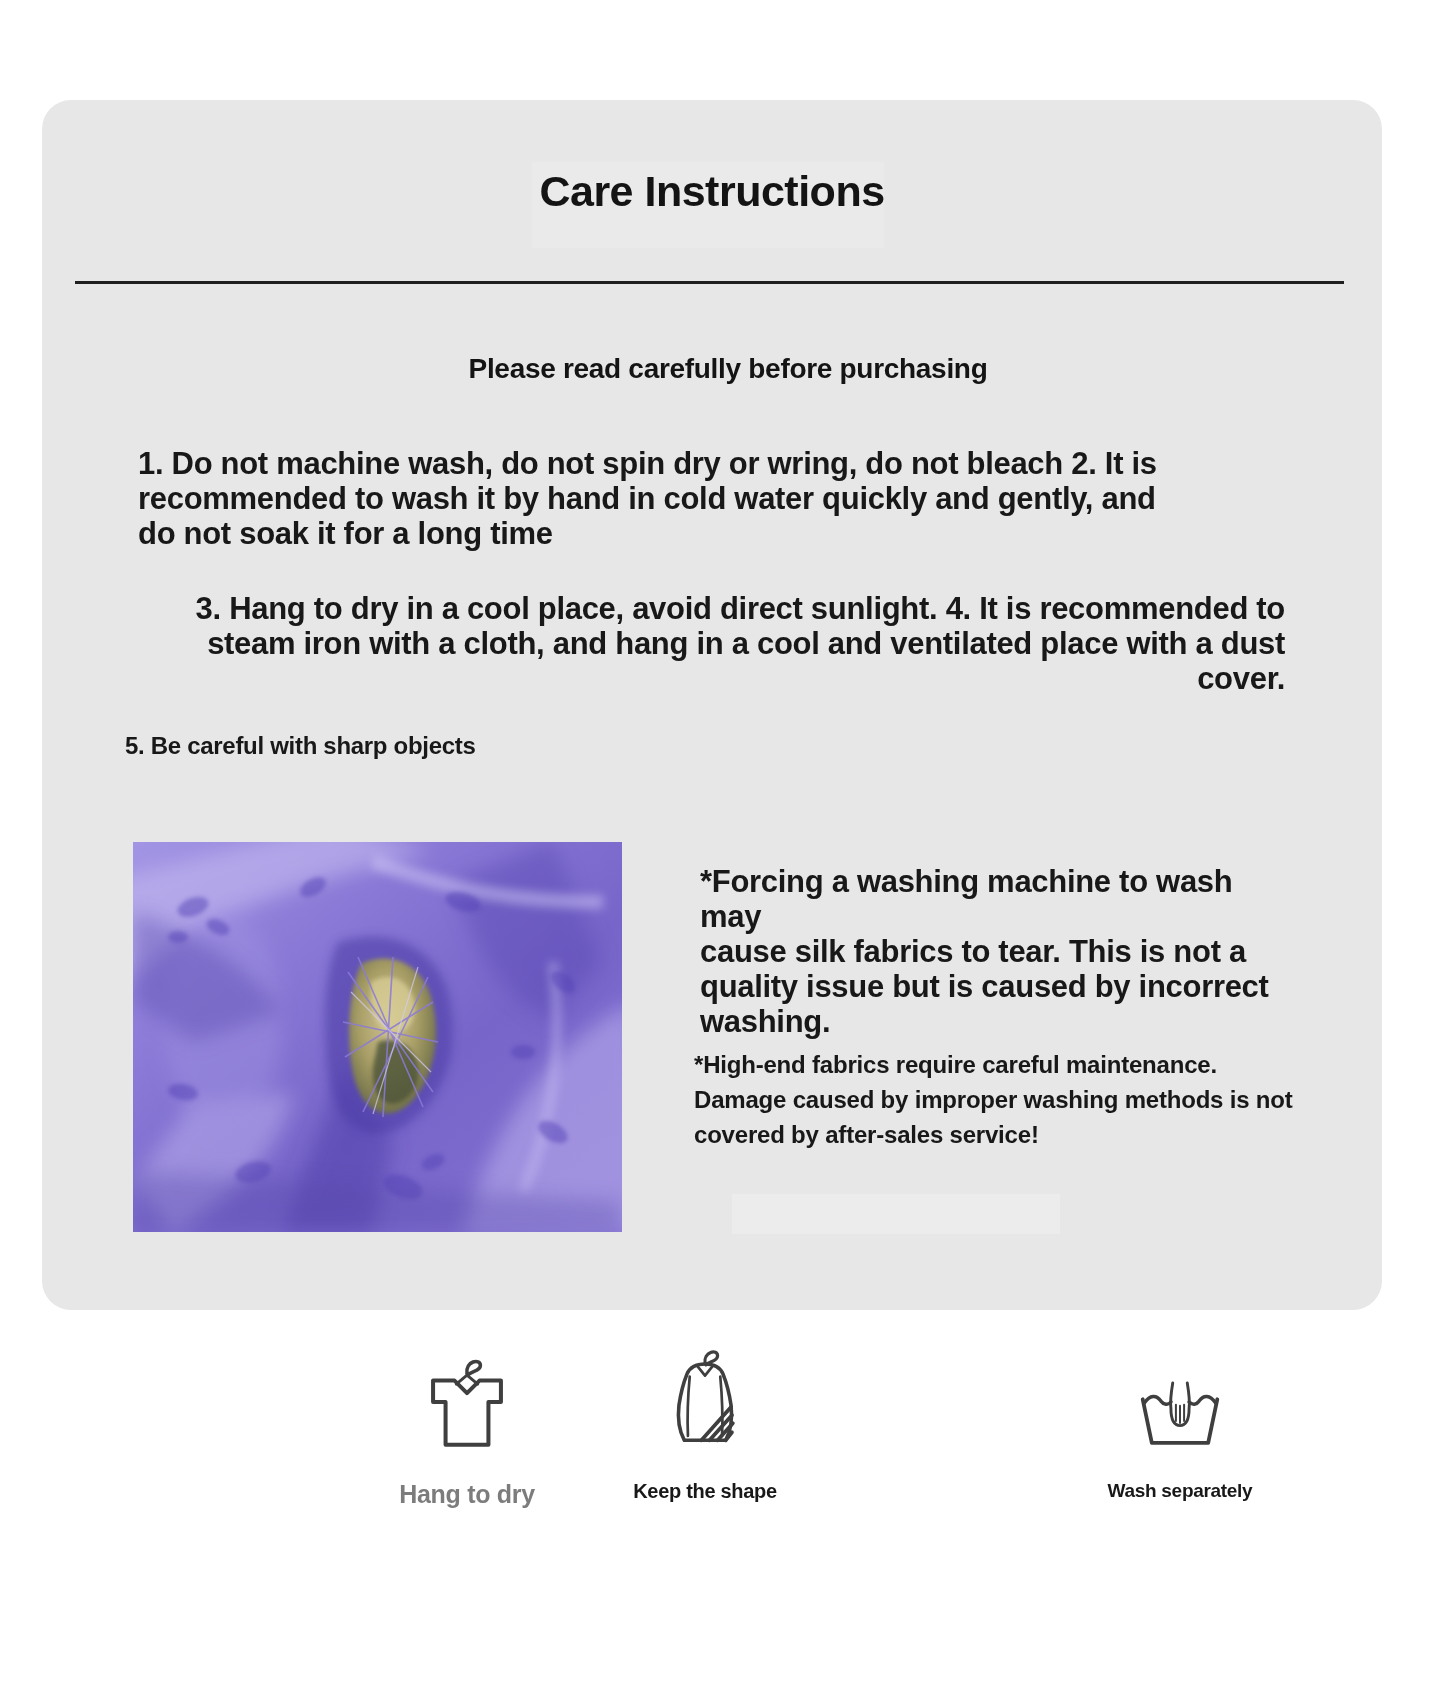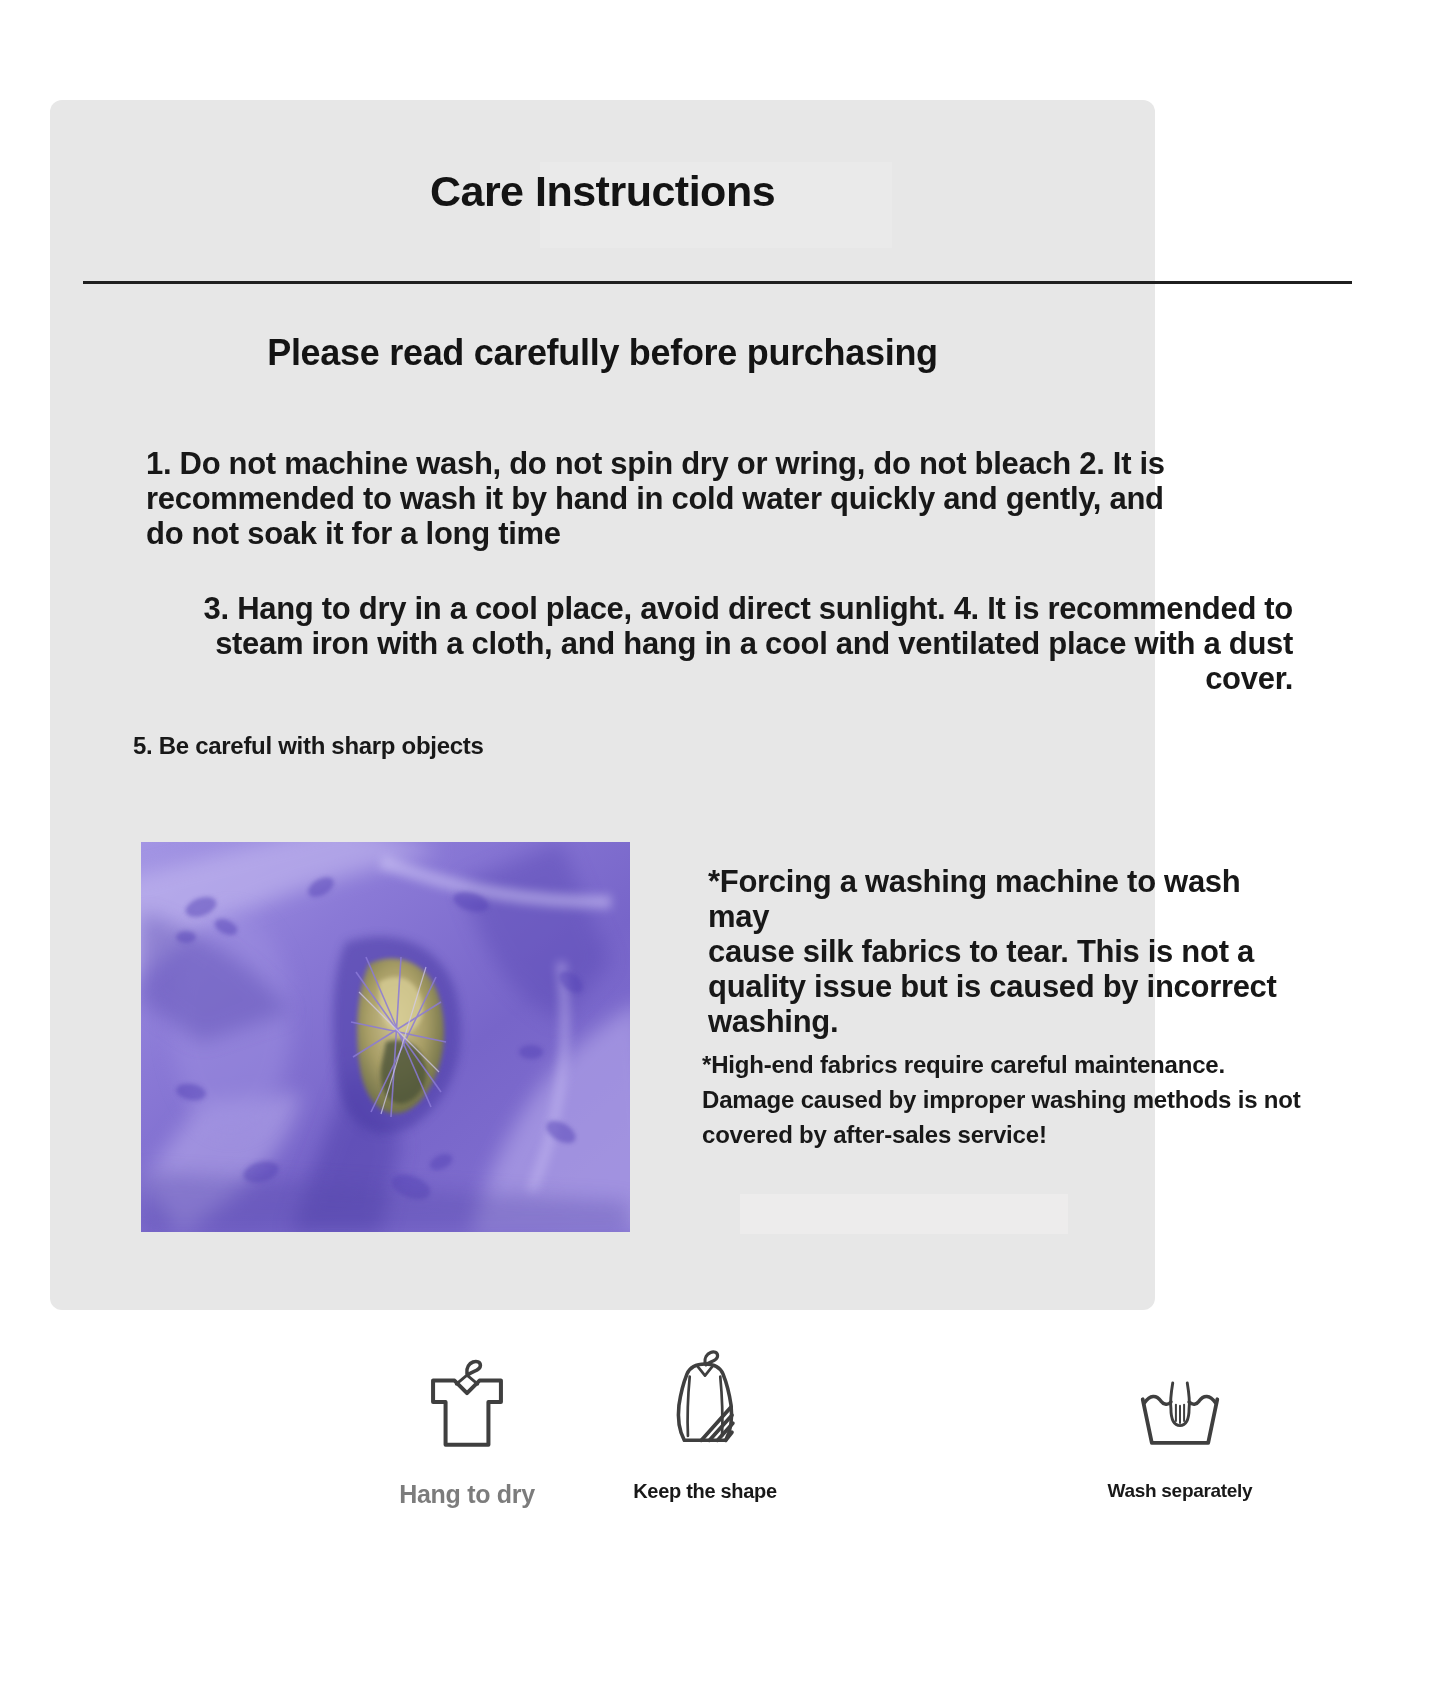--- a/index.html
+++ b/index.html
@@ -4,43 +4,43 @@
 <style>
   html,body{margin:0;padding:0;background:#ffffff;}
   .page{
     position:relative;
     width:1445px;height:1682px;
     background:var(--c-page_bg,#ffffff);
     font-family:"Liberation Sans",sans-serif;
     overflow:hidden;
   }
   .card{
-    position:absolute;left:50px;top:100px;
-    width:1105px;height:1210px;
+    position:absolute;left:42px;top:100px;
+    width:1340px;height:1210px;
     background:var(--c-card_bg,#e7e7e7);
-    border-radius:12px;
+    border-radius:29px;
   }
   .title-halo{
     position:absolute;left:490px;top:62px;width:352px;height:86px;
     background:#edecec;opacity:.6;
   }
   .page-title{
     position:absolute;left:0;top:66px;width:100%;
     margin:0;text-align:center;
     font-size:43px;line-height:50px;font-weight:800;letter-spacing:-.5px;
     color:var(--c-heading_text,#141414);
   }
   .rule{
     position:absolute;left:33px;top:181px;width:1269px;height:3px;
     background:var(--c-divider,#1f1f1f);
   }
   .subtitle{
     position:absolute;left:0;top:236px;width:100%;
-    margin:0;text-align:center;
-    font-size:36px;line-height:34px;font-weight:800;letter-spacing:-.3px;
+    margin:16px;text-align:center;
+    font-size:28px;line-height:34px;font-weight:800;letter-spacing:-.3px;
     color:var(--c-heading_text,#141414);
   }
   .para{
     position:absolute;margin:0;white-space:pre-line;
     font-weight:800;letter-spacing:-.3px;
     color:var(--c-body_text,#181818);
   }
   .p1{left:83px;top:346px;width:1120px;font-size:31px;line-height:35px;margin-left:13px;}
   .p2{left:83px;top:491px;width:1160px;font-size:31px;line-height:35px;text-align:right;}
   .p3{left:83px;top:631px;width:900px;font-size:24px;line-height:30px;}

